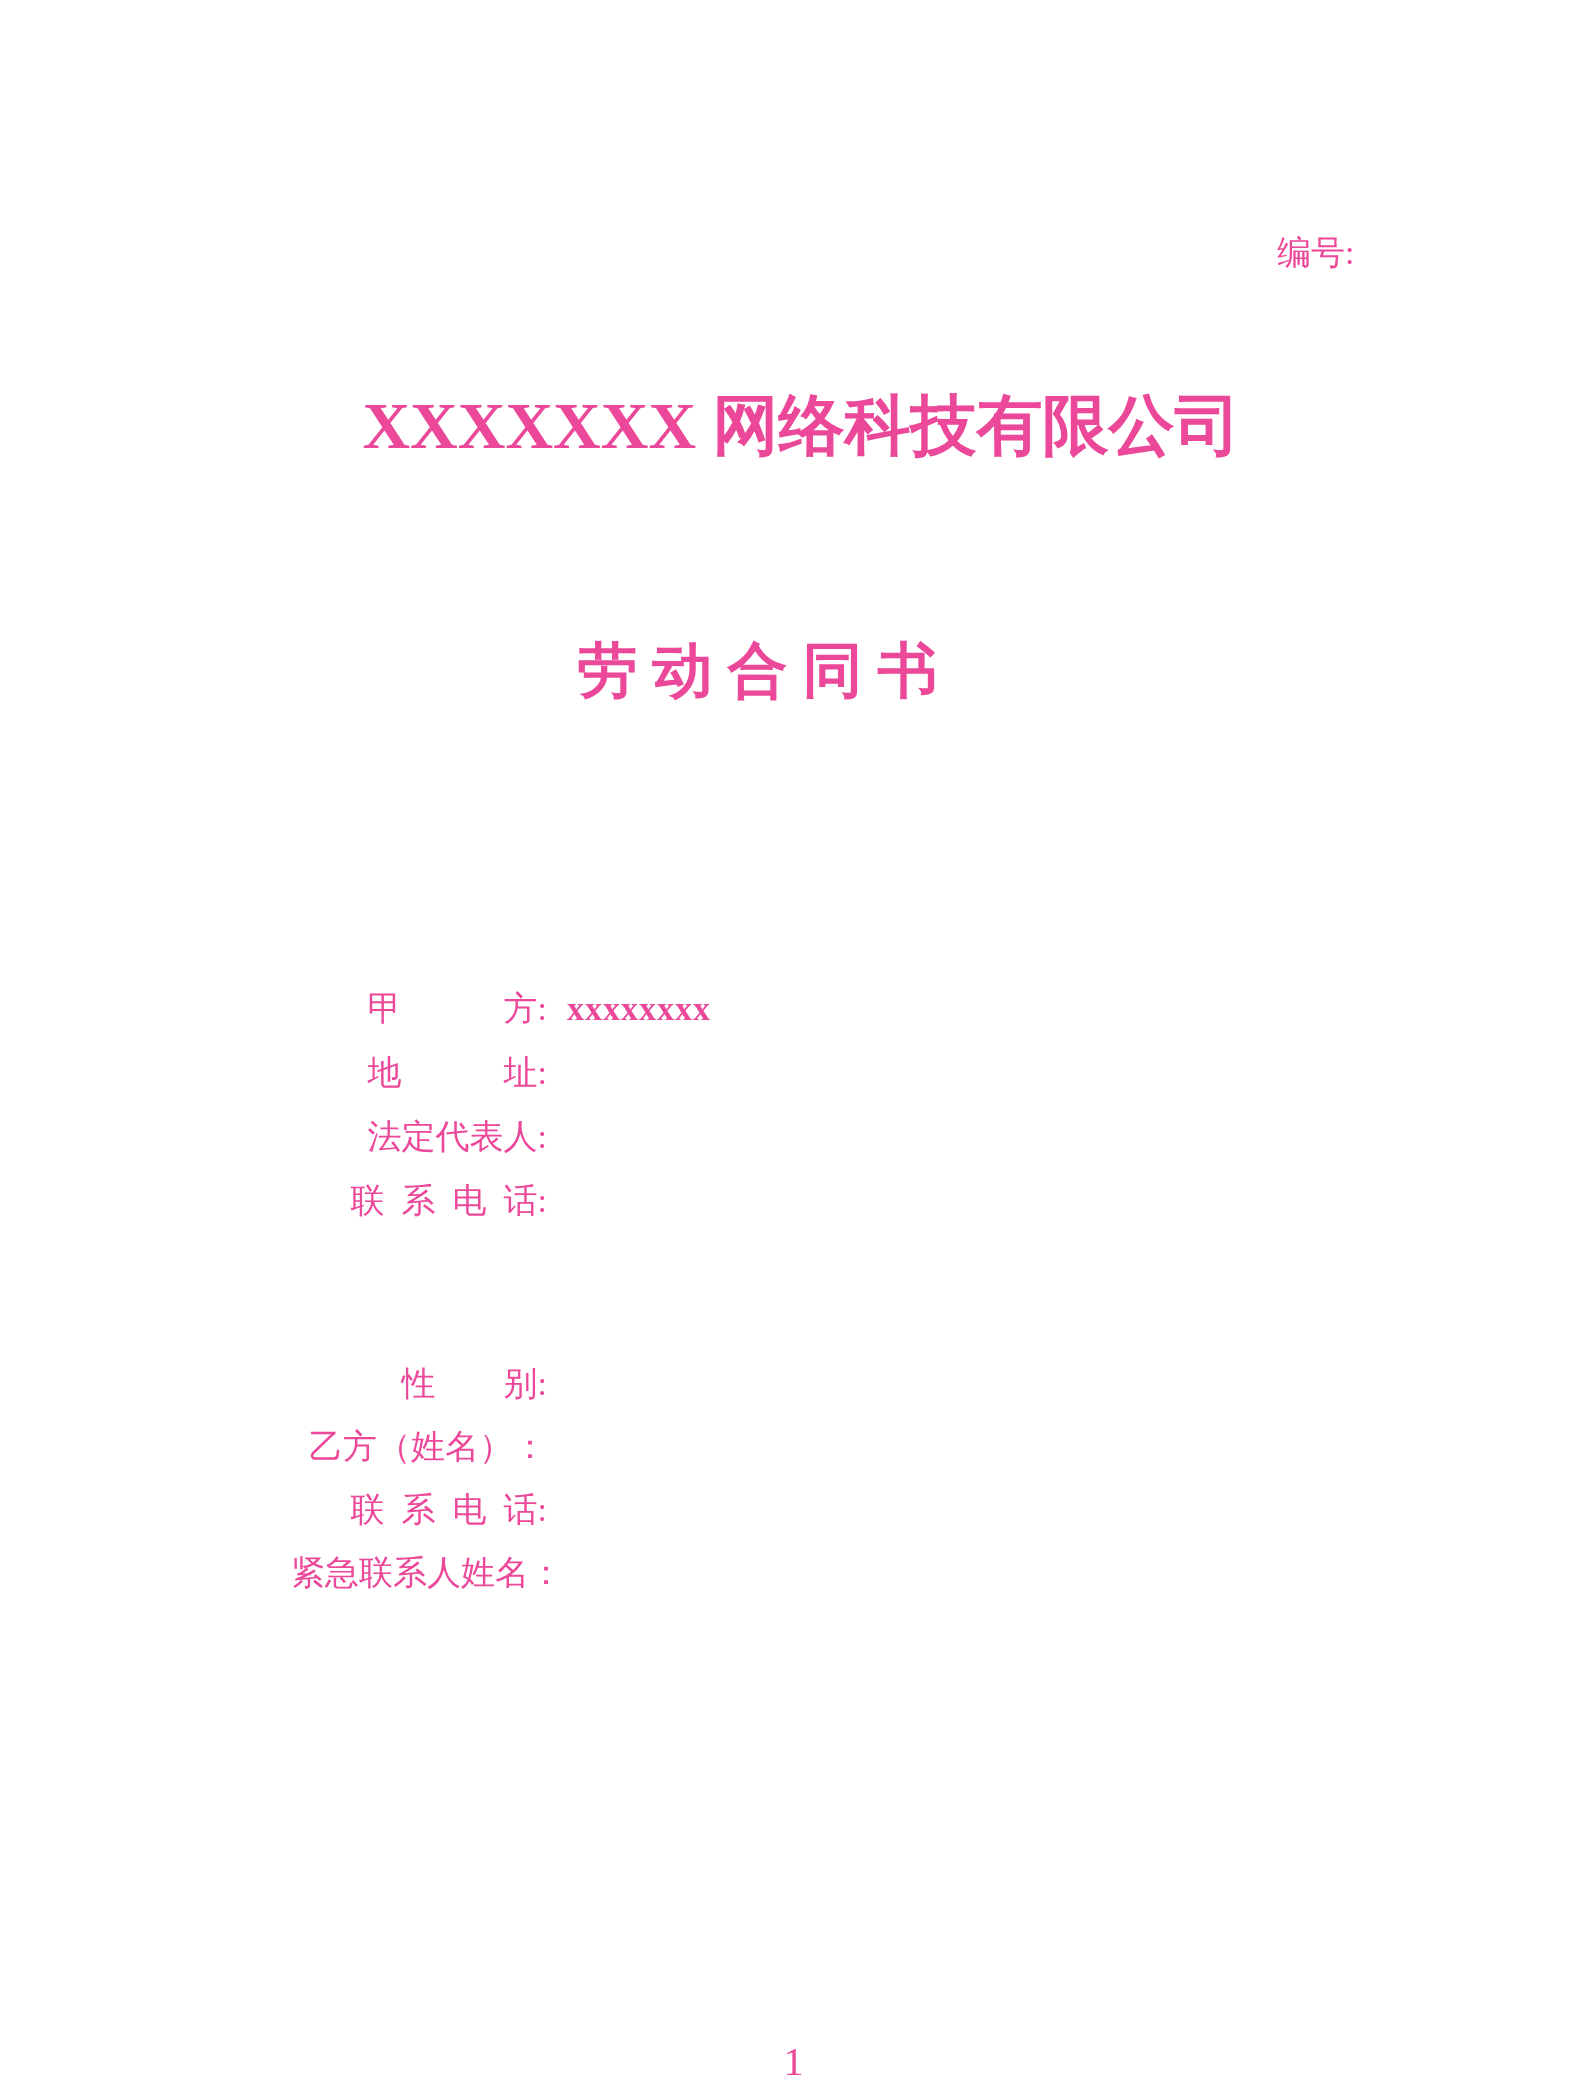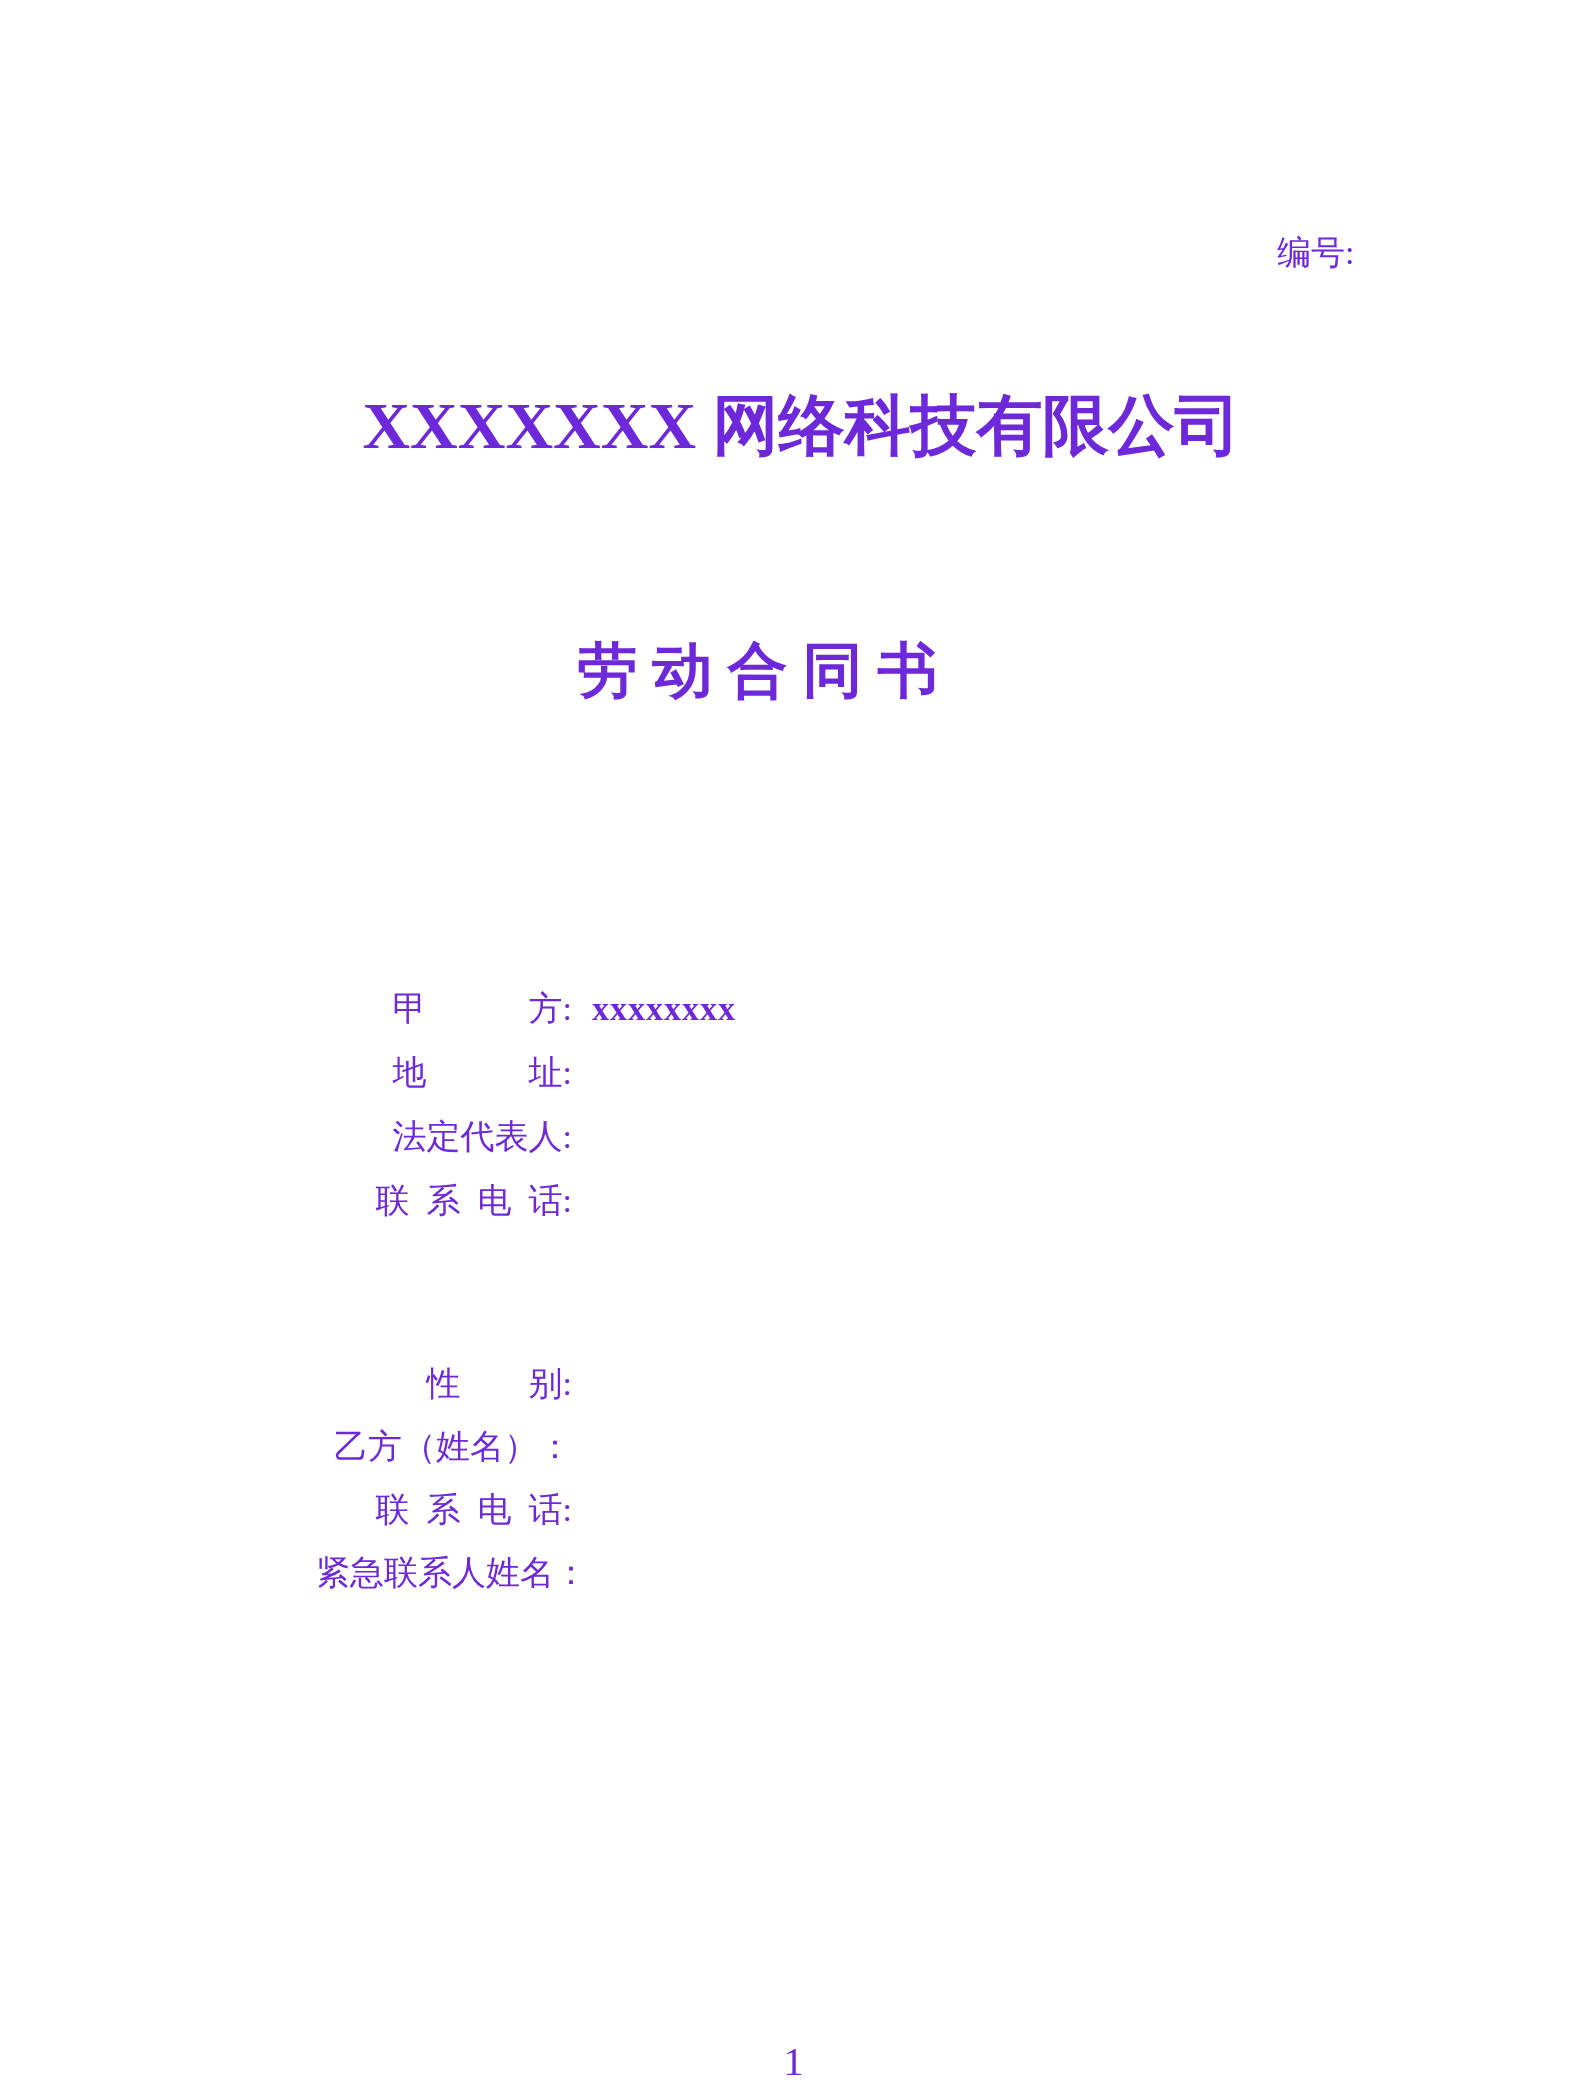--- a/index.html
+++ b/index.html
@@ -5,21 +5,21 @@
   html, body {
     margin: 0;
     padding: 0;
     background: #ffffff;
   }
   .page {
     position: relative;
     width: 1587px;
     height: 2090px;
     background: #ffffff;
-    color: #6d28d9;
+    color: #ec4899;
     font-family: "Liberation Serif", "DejaVu Serif", serif;
     overflow: hidden;
   }
   .serial {
     position: absolute;
     top: 192px;
     left: 1243px;
     font-size: 34px;
     line-height: 1.2;
     white-space: pre;
@@ -45,21 +45,21 @@
     margin: 0;
     text-align: center;
     font-size: 60px;
     font-weight: bold;
     line-height: 1.1;
     white-space: pre;
     transform: translateX(-36px);
   }
   .party {
     position: absolute;
-    left: 316px;
+    left: 291px;
   }
   .party-a { top: 977px; }
   .party-b { top: 1352px; }
   .row {
     display: flex;
     font-size: 34px;
   }
   .party-a .row { height: 64px; line-height: 64px; }
   .party-b .row { height: 63px; line-height: 63px; }
   .row .label {

